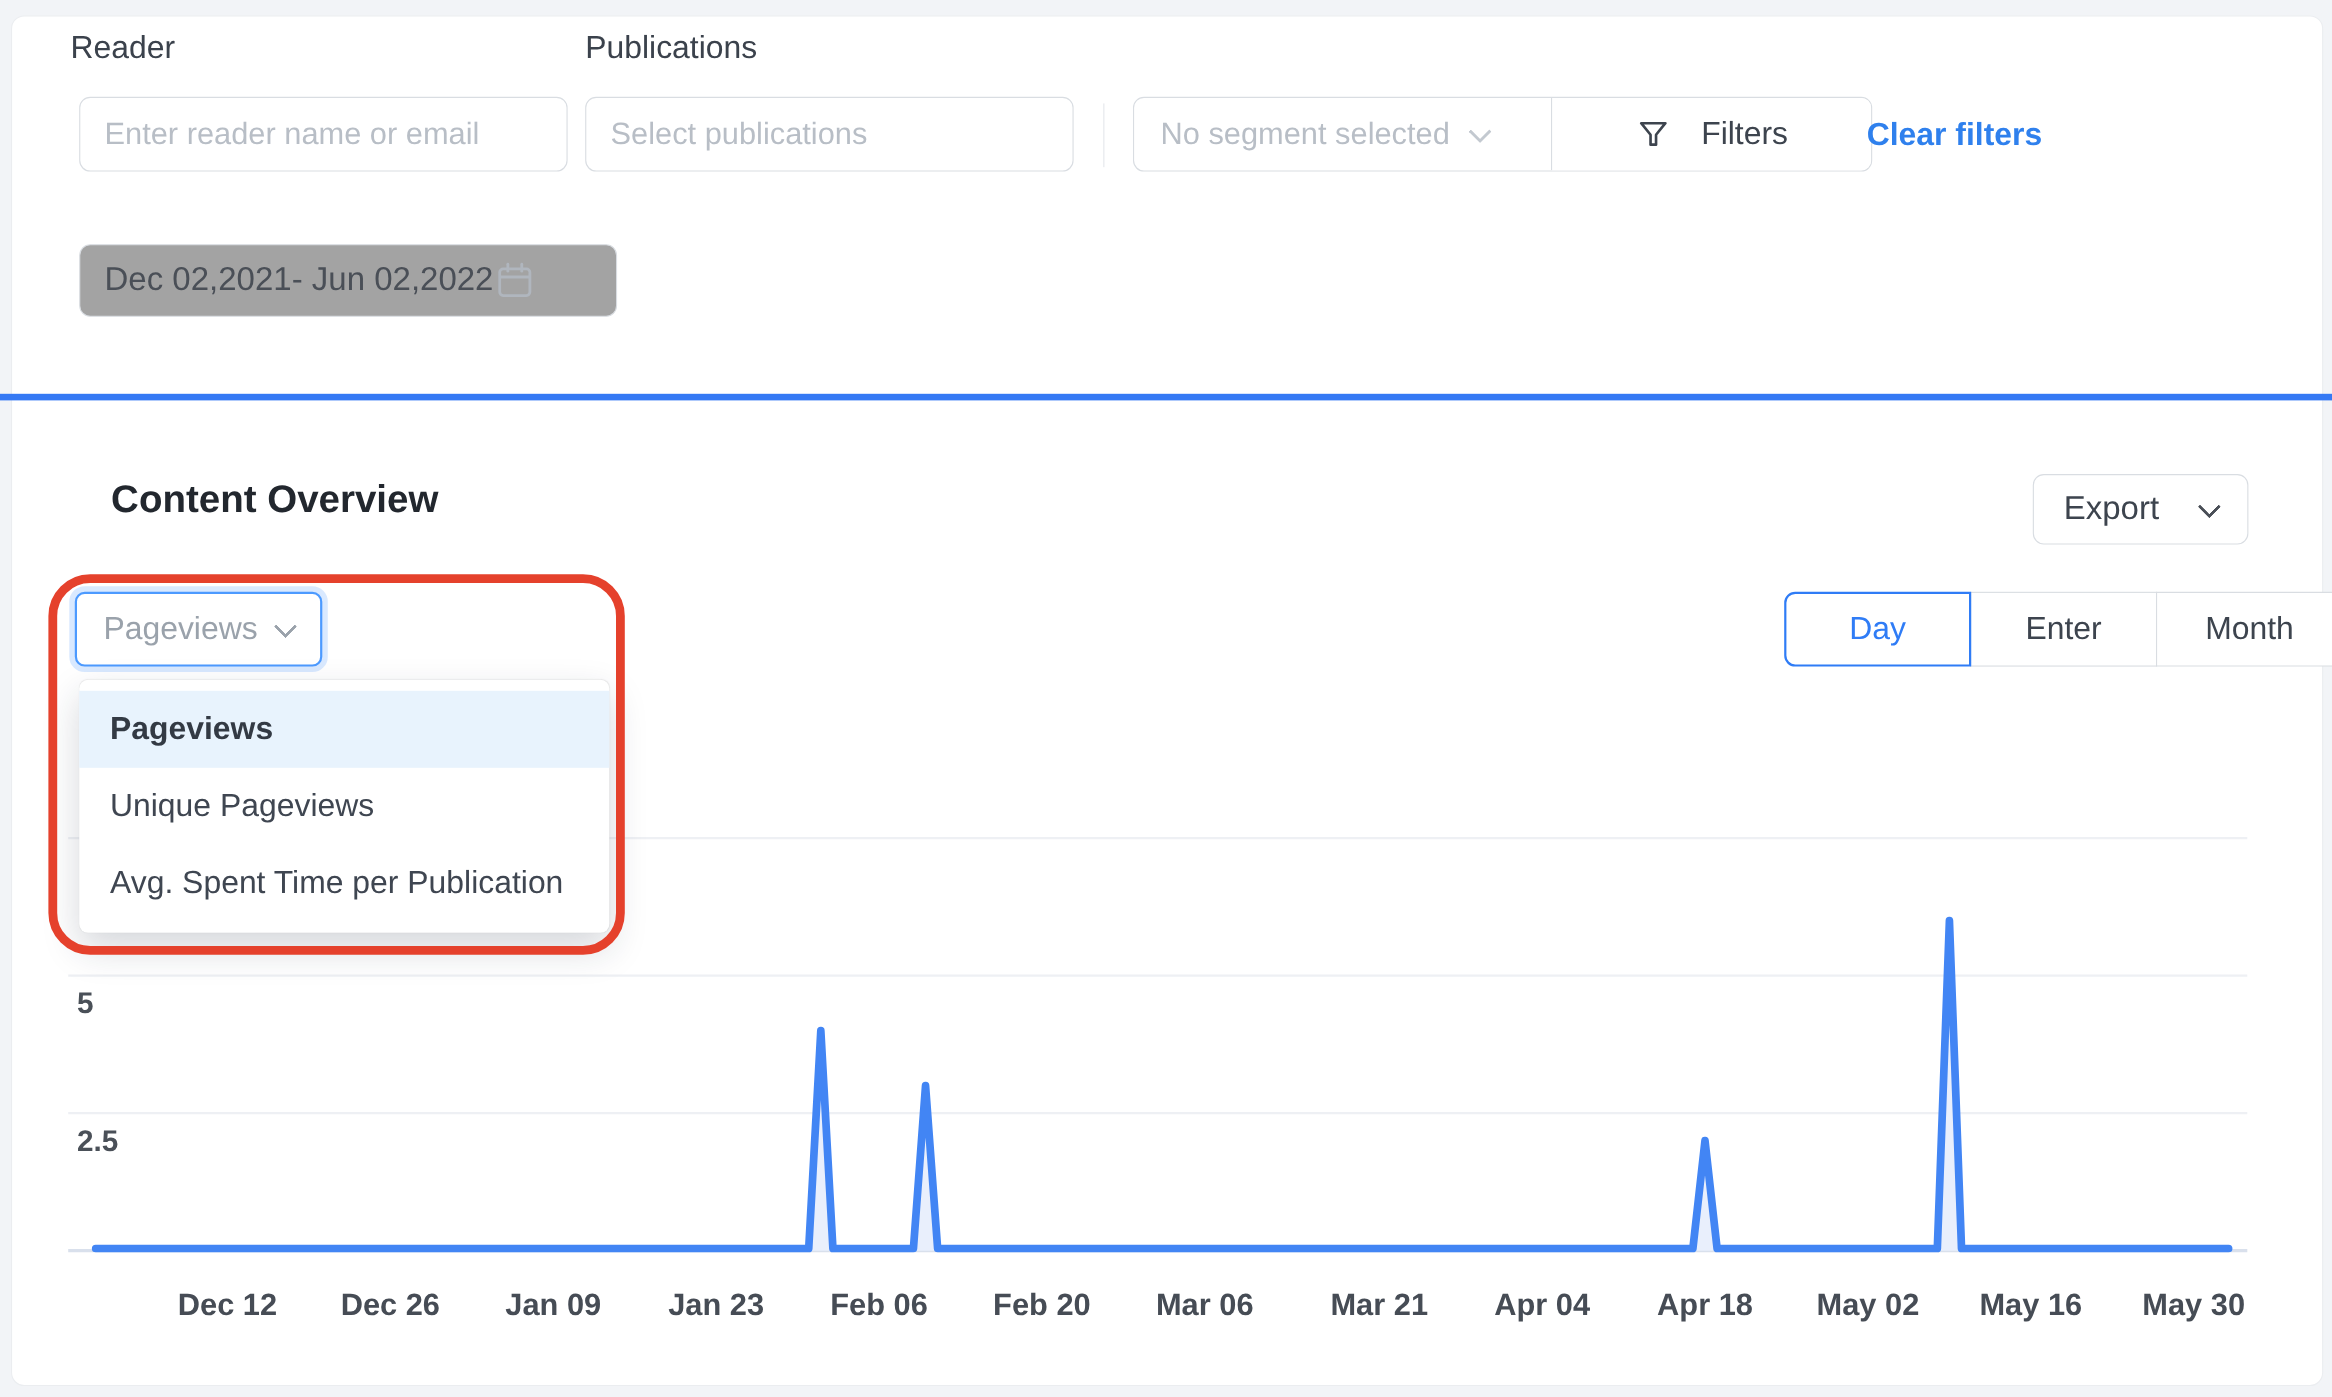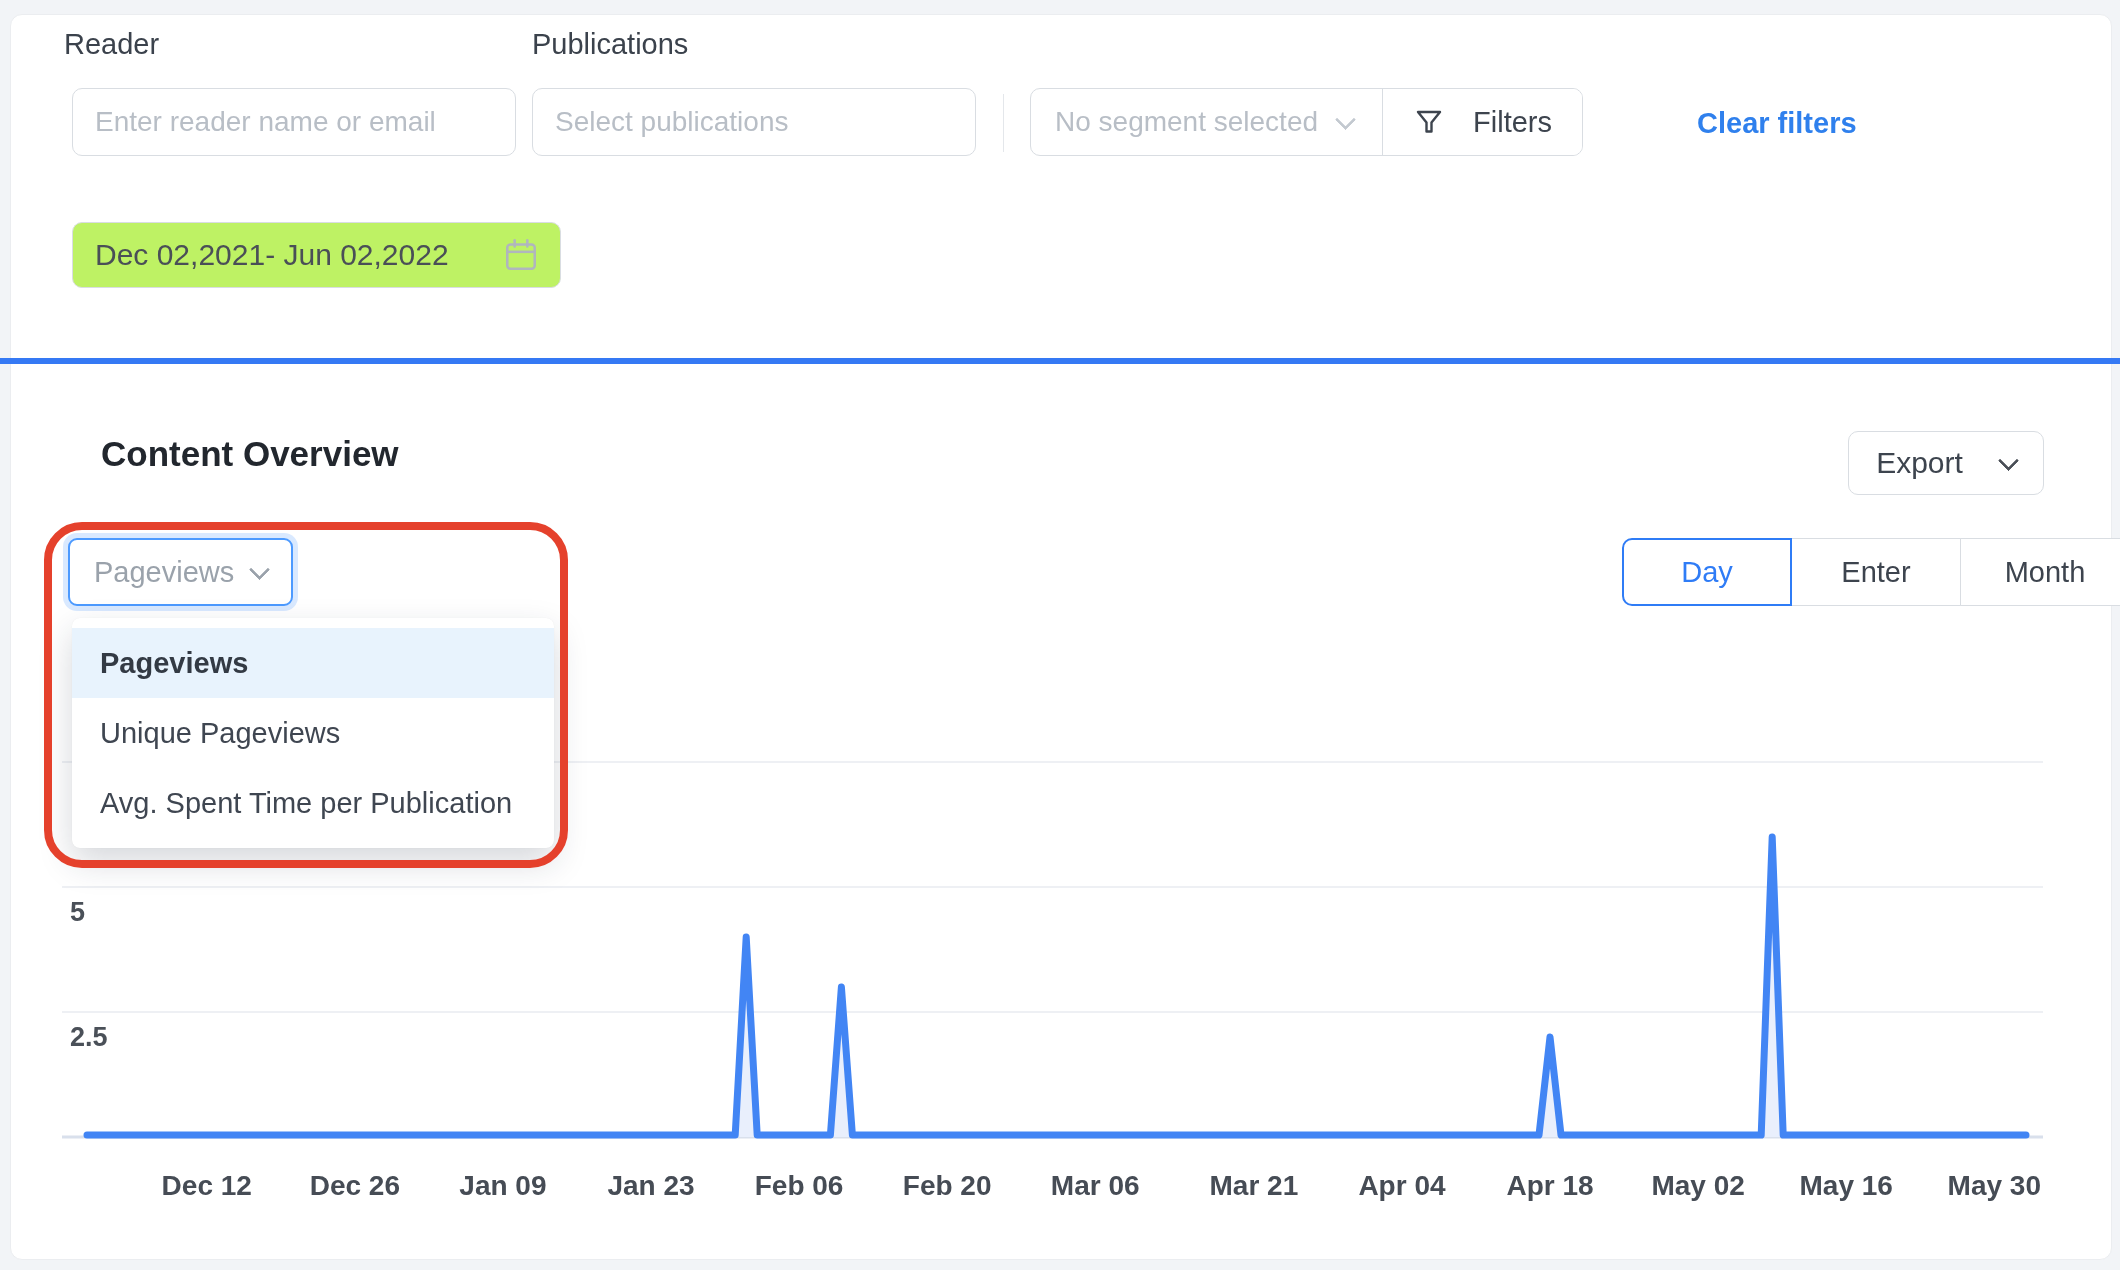--- a/index.html
+++ b/index.html
@@ -25,22 +25,22 @@
   .filters-btn { display:flex; align-items:center; justify-content:center; gap:28px;
                  border-left:1px solid #d9dde2; padding:0 30px; font-size:29px; color:#3d444e;
                  background:#fff; cursor:pointer; }
 
   .chev { display:inline-block; width:15px; height:15px;
           border-right:3px solid currentColor; border-bottom:3px solid currentColor;
           transform:rotate(45deg) translate(-2px,-2px); border-radius:1px; }
 
   .link { position:absolute; font-size:29px; font-weight:700; color:#2f80ed; cursor:pointer; }
 
-  .date-btn { position:absolute; display:flex; align-items:center; justify-content:space-between;
-              border:1px solid #d9dde2; border-radius:10px; background:#bef264; padding:0 20px 0 22px;
+  .date-btn { position:absolute; display:flex; align-items:center; 
+              border:1px solid #d9dde2; border-radius:10px; background:#a3a3a3; padding:0 20px 0 22px;
               font-size:30px; color:#4a4f57; cursor:pointer; }
 
   .tz-note { position:absolute; font-size:27px; color:#9aa0ab; }
 
   .blue-divider { position:absolute; left:0; top:358px; width:2120px; height:6px; background:#3579f4; }
 
   .page-title { position:absolute; font-size:35px; font-weight:700; color:#22272e; }
 
   .export-btn { position:absolute; display:flex; align-items:center; justify-content:center; gap:38px;
                 border:1px solid #d9dde2; border-radius:10px; background:#fff; font-size:30px;
@@ -84,21 +84,21 @@
   <div class="card"></div>
 
   <div class="field-label" style="left:64px; top:28px;">Reader</div>
   <div class="field-label" style="left:532px; top:28px;">Publications</div>
 
   <input class="text-input" style="left: 72px; top: 88px; width: 444px;" type="text" placeholder="Enter reader name or email">
   <input class="text-input" style="left: 532px; top: 88px; width: 444px;" type="text" placeholder="Select publications">
 
   <div class="vdivider" style="left:1003px; top:94px; height:58px;"></div>
 
-  <div class="seg-group" style="left:1030px; top:88px; width:553px; height:68px;">
+  <div class="seg-group" style="left:1030px; top:88px; width:672px; height:68px;">
     <div class="seg-select" style="width:379px;">
       <span>No segment selected</span>
       <span class="chev"></span>
     </div>
     <div class="filters-btn" style="flex:1;">
       <svg class="icon-svg" width="32" height="32" viewBox="0 0 32 32">
         <path d="M5 6 h22 l-8.5 10.5 v9 h-5 v-9 z" fill="none" stroke="#3d444e" stroke-width="2.4" stroke-linejoin="round"></path>
       </svg>
       <span>Filters</span>
     </div>

